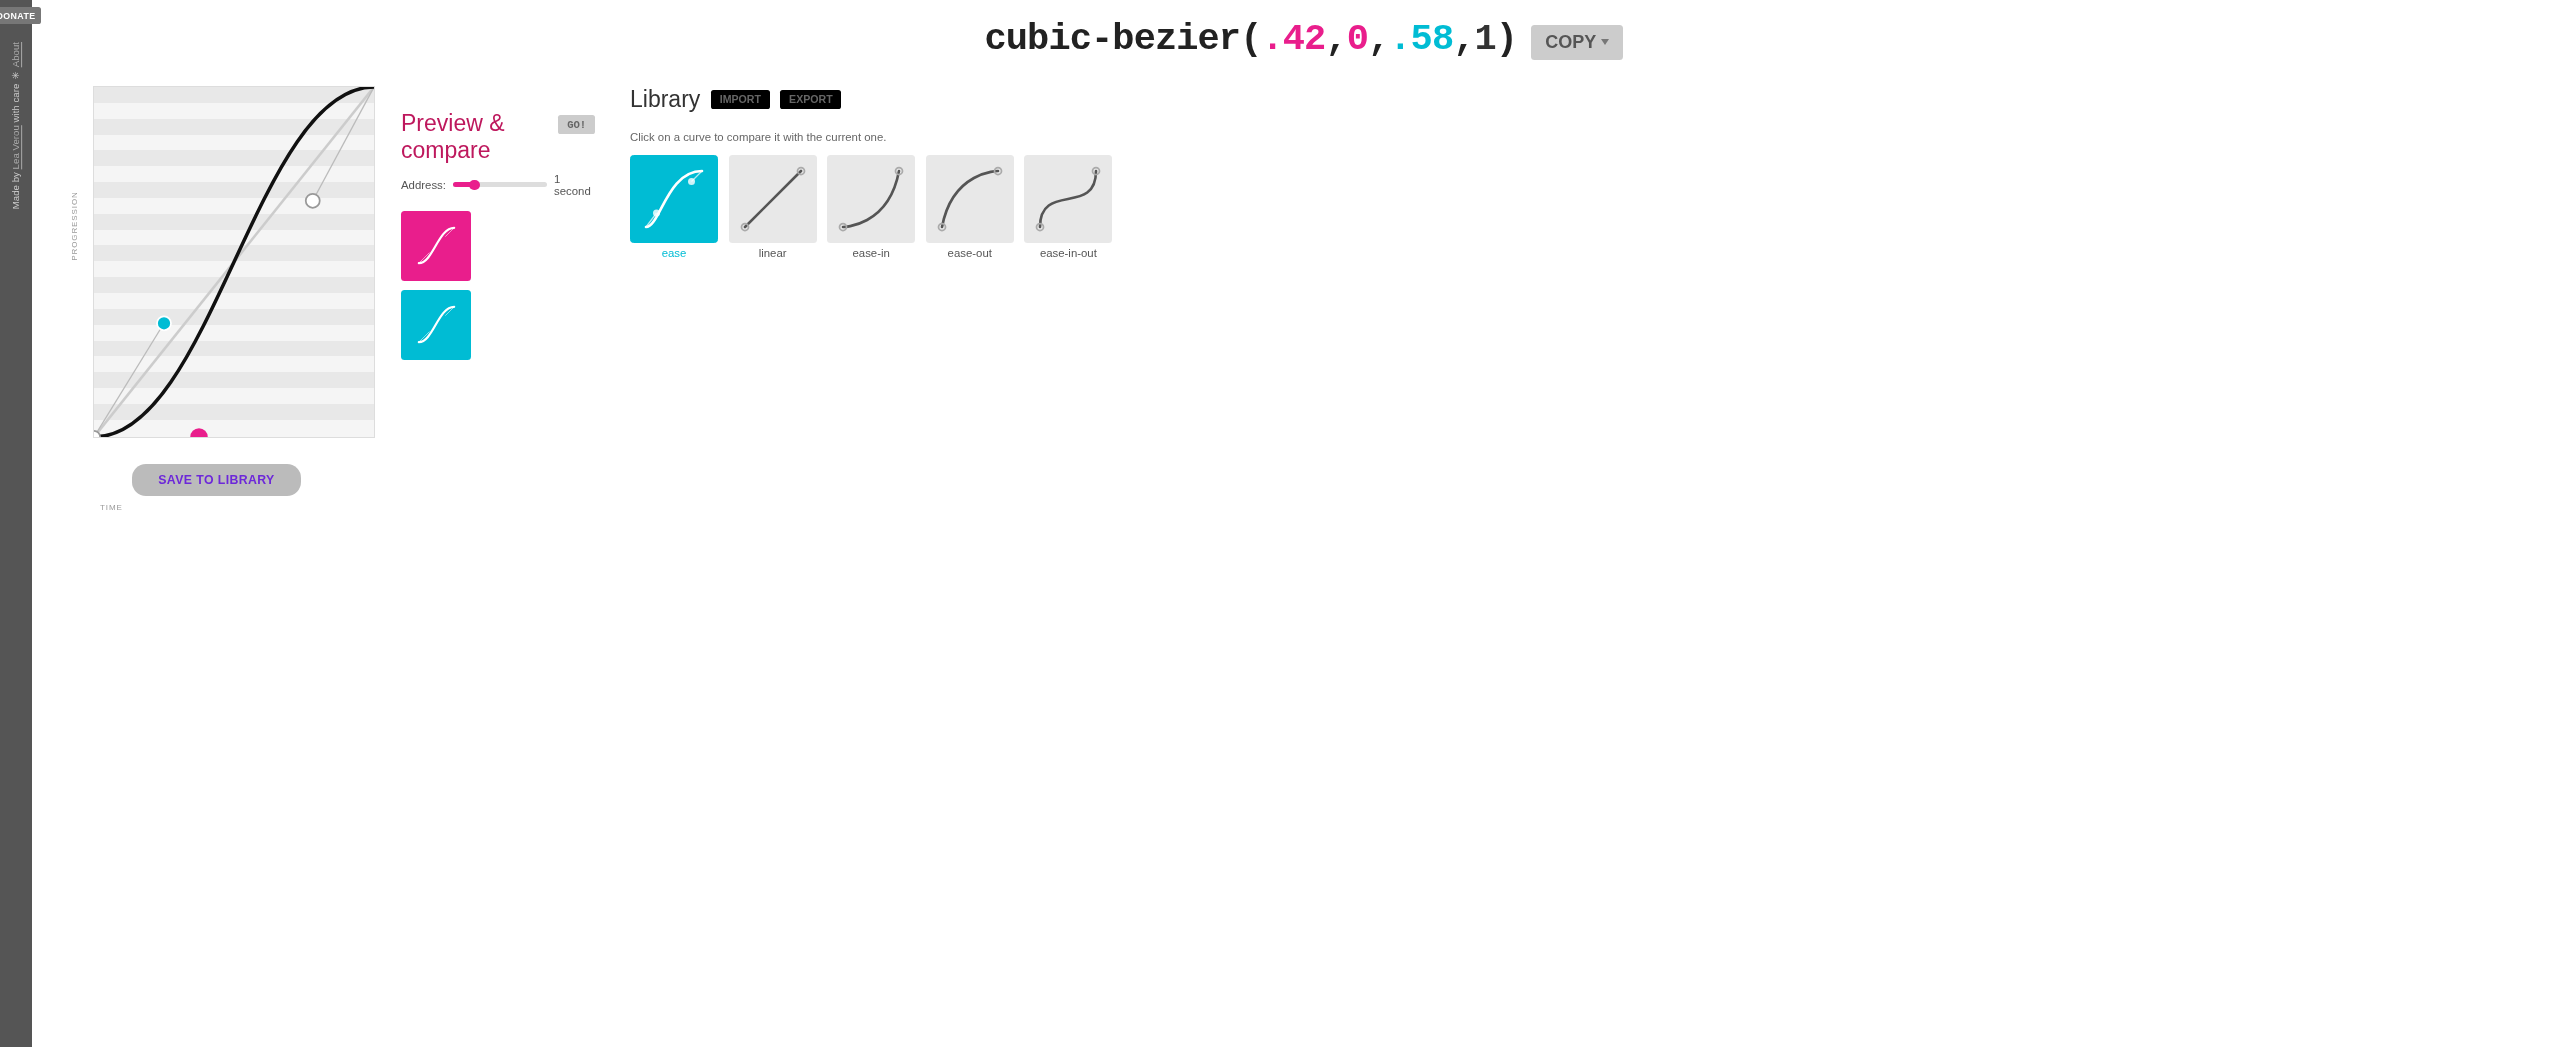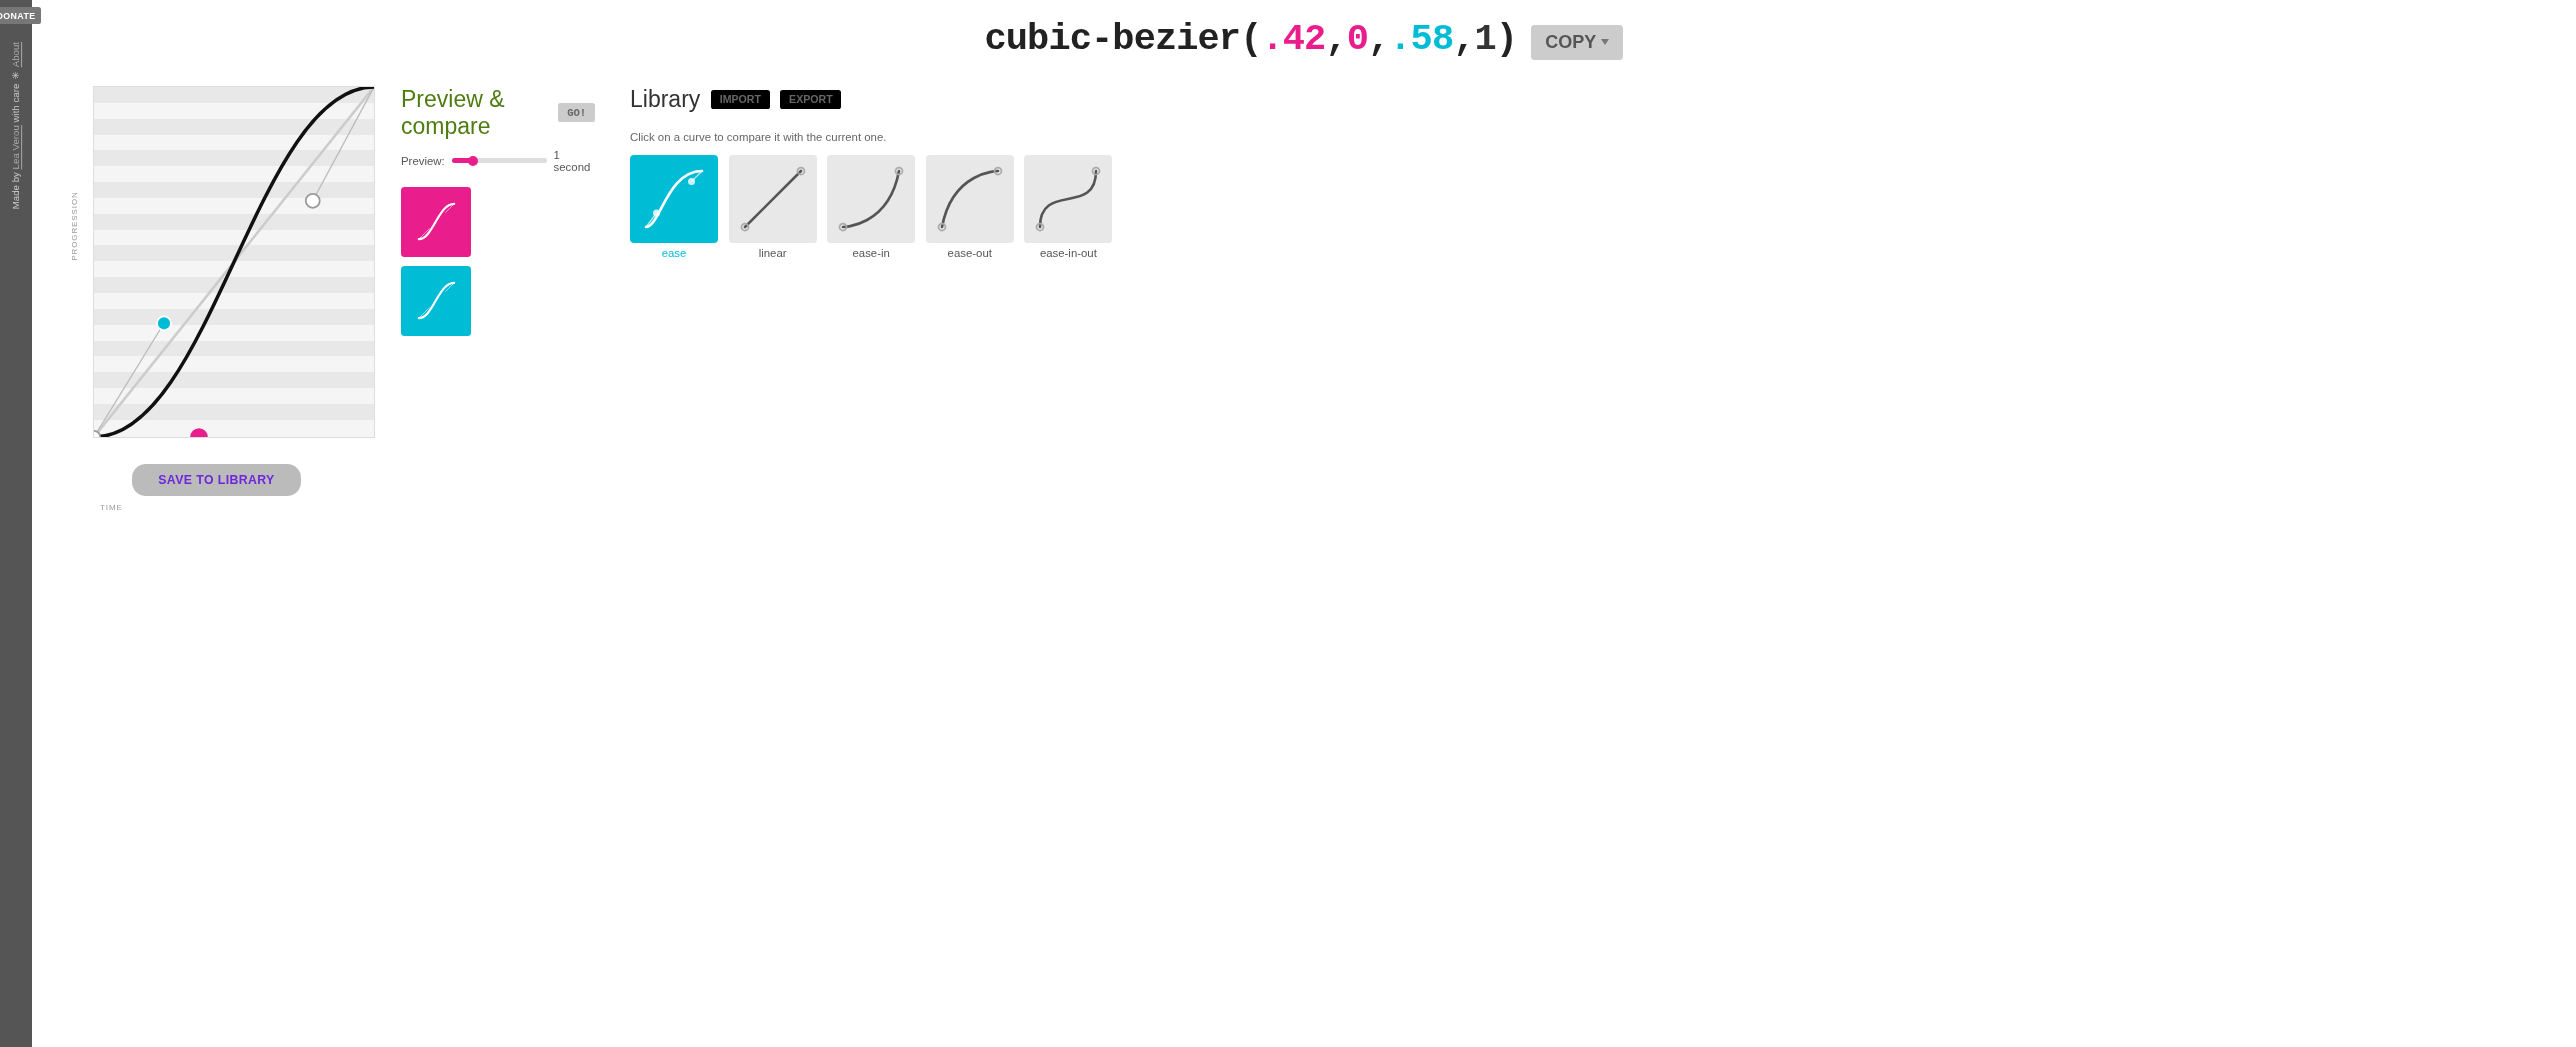--- a/index.html
+++ b/index.html
@@ -192,21 +192,22 @@
     }
     #preview-header {
       display: flex;
       align-items: center;
       gap: 10.6px;
       margin-bottom: 8.8px;
     }
     #preview-title {
       font-size: 23px;
       font-weight: 300;
-      color: #4d7c0f;
+      color: #be185d;
+      margin-top: 24px;
     }
     #go-btn {
       background: #ccc;
       border: none;
       border-radius: 2.6px;
       padding: 3.5px 8.8px;
       font-size: 10.6px;
       font-weight: bold;
       color: #666;
       cursor: pointer;
@@ -398,21 +399,21 @@
       <div id="axis-label-time">TIME</div>
       <button id="save-btn">SAVE TO LIBRARY</button>
     </div>
 
     <div id="preview-section">
       <div id="preview-header">
         <span id="preview-title">Preview &amp; compare</span>
         <button id="go-btn">GO!</button>
       </div>
       <div id="duration-row">
-        <span>Preview:</span>
+        <span>Address:</span>
         <div id="duration-slider-track">
           <div id="duration-slider-fill"></div>
           <div id="duration-thumb"></div>
         </div>
         <span>1 second</span>
       </div>
 
       <div class="preview-box pink-bg">
         <svg viewBox="0 0 60 60" xmlns="http://www.w3.org/2000/svg">
           <path d="M 10 50 C 26 50, 32 10, 50 10" stroke="white" stroke-width="2.5" fill="none" stroke-linecap="round"></path>

